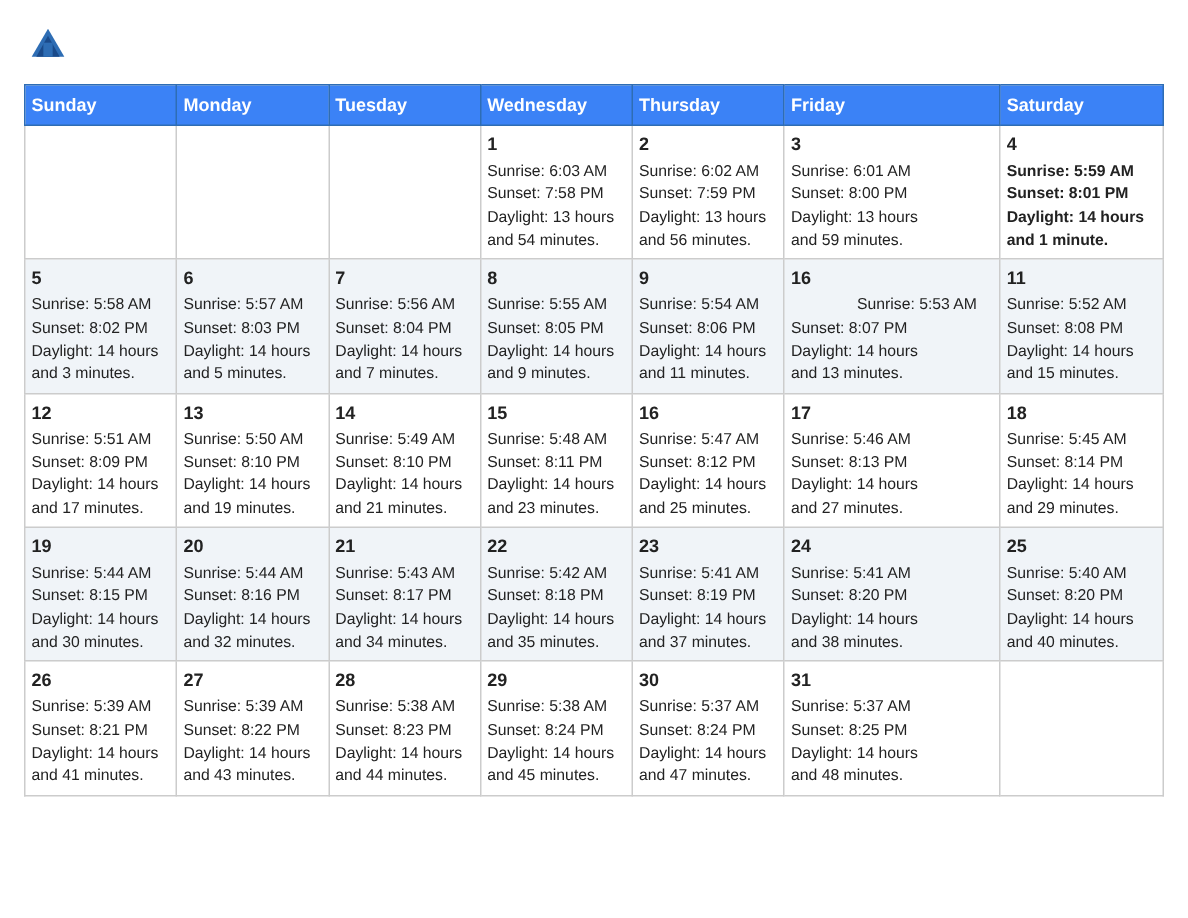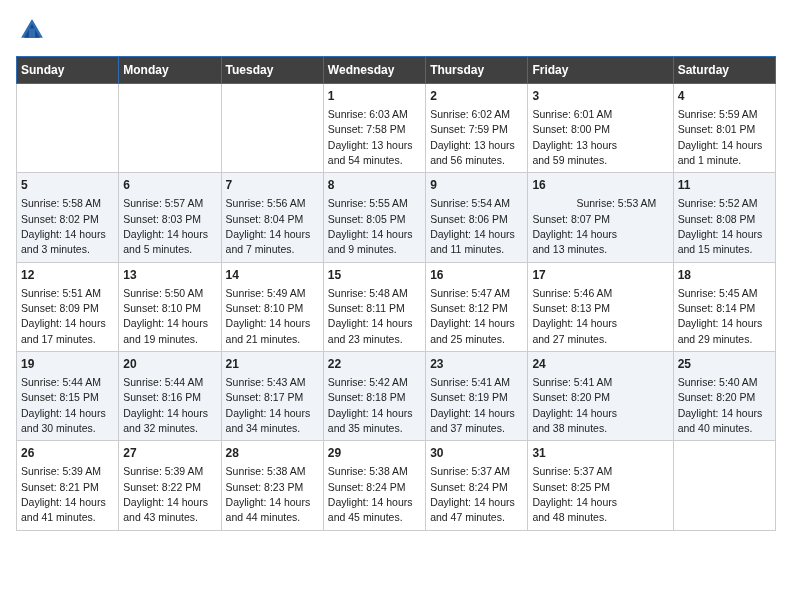--- a/index.html
+++ b/index.html
@@ -46,21 +46,21 @@
     .subtitle {
       font-size: 15px;
       color: #333;
     }
     table {
       width: 100%;
       border-collapse: collapse;
       font-size: 11px;
     }
     thead tr {
-      background-color: #404040;
+      background-color: #3b82f6;
       color: #fff;
     }
     thead th {
       padding: 6px 4px;
       text-align: left;
       font-size: 12px;
       font-weight: bold;
       border: 1px solid #2e6db4;
     }
     tbody tr {
@@ -138,21 +138,21 @@
 Daylight: 13 hours
 and 54 minutes.</span></td>
           <td><span class="day-number">2</span><span class="day-info" style="white-space: pre-line;">Sunrise: 6:02 AM
 Sunset: 7:59 PM
 Daylight: 13 hours
 and 56 minutes.</span></td>
           <td><span class="day-number">3</span><span class="day-info" style="white-space: pre-line;">Sunrise: 6:01 AM
 Sunset: 8:00 PM
 Daylight: 13 hours
 and 59 minutes.</span></td>
-          <td><span class="day-number">4</span><span class="day-info" style="white-space: pre-line;">Sunrise: 5:59 AM
+          <td><span class="day-number">4</span><span class="day-info" style="white-space: pre-line; font-weight: bold;">Sunrise: 5:59 AM
 Sunset: 8:01 PM
 Daylight: 14 hours
 and 1 minute.</span></td>
         </tr>
         <tr>
           <td><span class="day-number">5</span><span class="day-info" style="white-space: pre-line;">Sunrise: 5:58 AM
 Sunset: 8:02 PM
 Daylight: 14 hours
 and 3 minutes.</span></td>
           <td><span class="day-number">6</span><span class="day-info" style="white-space: pre-line; text-align: right;">Sunrise: 5:57 AM

